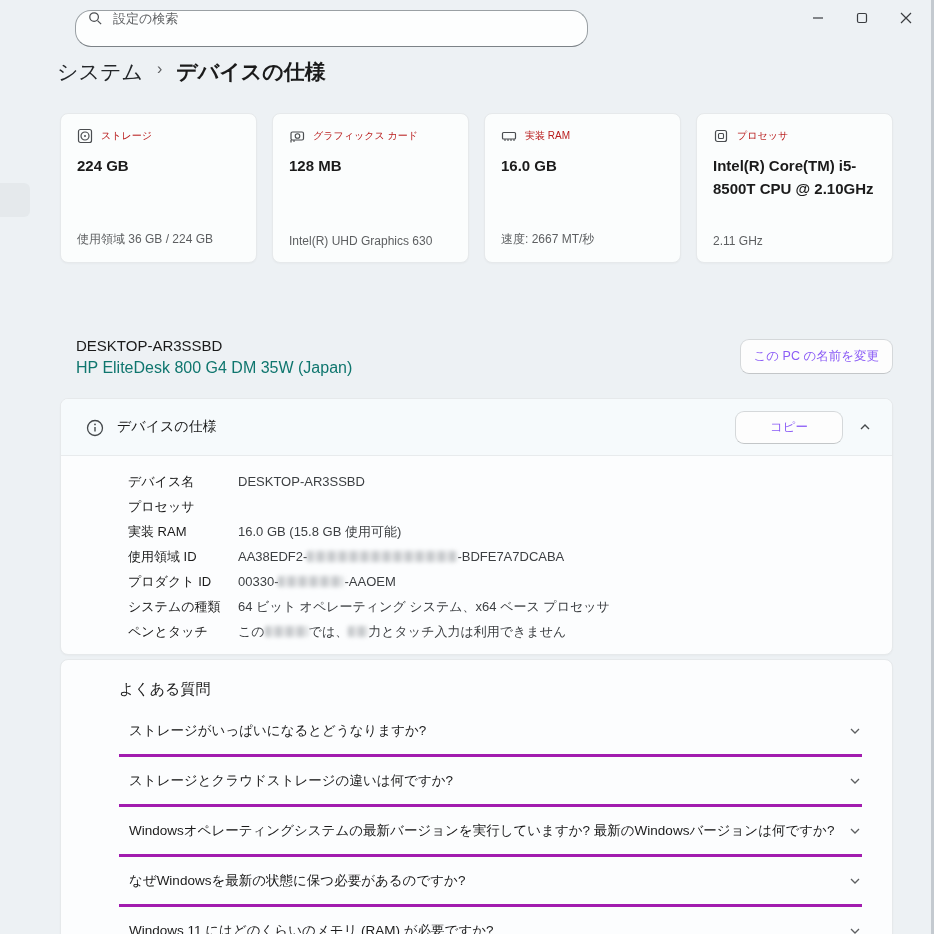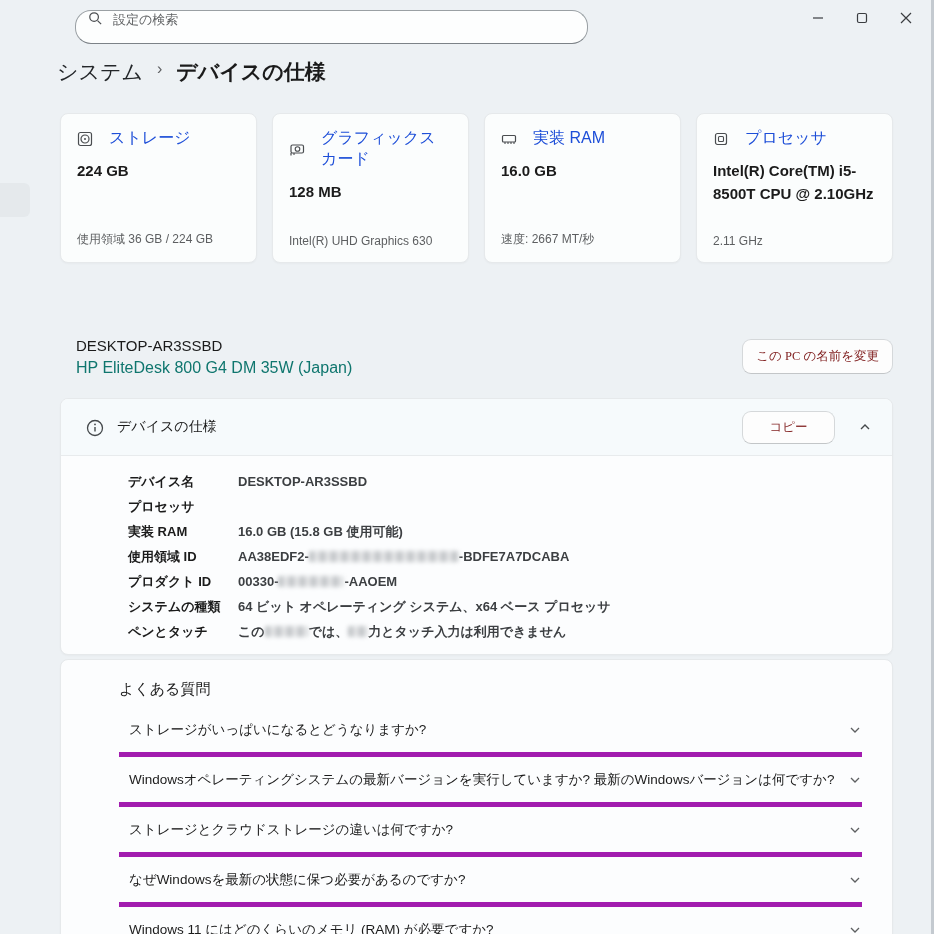--- a/index.html
+++ b/index.html
@@ -9,23 +9,23 @@
     font-family:"Liberation Sans","DejaVu Sans",sans-serif;
     background:#edf1f4;
     color:#1b1b1b;
     overflow:hidden;
   }
   
   .win-edge { position:absolute; right:0; top:0; width:3px; height:100%; background:rgba(120,130,140,.35); }
 
   
   .searchbox {
-    position:absolute; left:75px; top:10px; width:513px; height:16px;
+    position:absolute; left:75px; top:10px; width:513px; height:37px;
     background:#fdfefe; border:1px solid #9aa0a4; border-bottom-color:#7c8287;
-    border-radius:16px; display:flex; align-items:flex-end; padding:16px 12px; gap:9px;
+    border-radius:16px; display:flex; align-items:flex-start; padding:0 12px; gap:9px;
   }
   .searchbox input {
     border:none; outline:none; background:transparent; width:100%;
     font-size:13px; color:#1b1b1b; font-family:inherit;
   }
   .searchbox input::placeholder { color:#5d5f61; }
   .winctrls { position:absolute; right:6px; top:0; display:flex; }
   .winctrl { width:44px; height:36px; display:flex; align-items:center; justify-content:center; color:#3a3d40; cursor:default; }
 
   
@@ -34,72 +34,72 @@
   .crumb-sep { font-size:16px; color:#5d5f61; padding-top:2px; }
   .crumb-current { font-size:21px; font-weight:700; color:#1b1b1b; }
 
   
   .cards { position:absolute; left:60px; top:113px; display:flex; gap:15px; }
   .card {
     width:197px; height:150px; background:#fbfdfd;
     border:1px solid #e6e9eb; border-radius:8px; position:relative;
     padding:14px 16px; box-shadow:0 1px 2px rgba(0,0,0,.03);
   }
-  .card-head { display:flex; align-items:center; gap:16px; color:#1d4ed8; font-size:16px; }
+  .card-head { display:flex; align-items:center; gap:8px; color:#b91c1c; font-size:10px; }
   .card-value { margin-top:11px; font-size:15px; font-weight:700; line-height:1.5; color:#1b1b1b; }
   .card-foot { position:absolute; left:16px; bottom:14px; font-size:12px; color:#5d5f61; white-space:nowrap; }
   .icon16 { width:16px; height:16px; flex:0 0 16px; }
   .icon16 svg { display:block; }
 
   
   .notch { position:absolute; left:0; top:183px; width:30px; height:34px; background:#e5e9ec; border-radius:0 6px 6px 0; }
 
   
   .devblock { position:absolute; left:76px; top:337px; width:817px; }
   .dev-name { font-size:15px; font-weight:500; color:#1b1b1b; }
   .dev-model { margin-top:5px; font-size:16px; color:#0f766e; }
   .btn {
     background:#fdfdfd; border:1px solid #d5d8da; border-bottom-color:#c3c6c8;
-    border-radius:9px; font-size:12.5px; color:#7f1d1d; font-family:Liberation Serif, serif; cursor:default;
+    border-radius:9px; font-size:12.5px; color:#8b5cf6; font-family:Liberation Sans, sans-serif; cursor:default;
   }
   .rename-btn { position:absolute; right:0; top:2px; padding:8px 13px; }
 
   
   .specs-card {
     position:absolute; left:60px; top:398px; width:833px; height:257px;
     border:1px solid #e6e9eb; border-radius:8px; background:#fcfdfe; overflow:hidden;
     box-shadow:0 1px 2px rgba(0,0,0,.03);
   }
   .specs-header {
     height:57px; background:#f6fafc; border-bottom:1px solid #e8ebed;
     display:flex; align-items:center; padding:0 20px 0 25px; gap:15px;
   }
   .specs-title { font-size:14px; color:#1b1b1b; flex:1; }
-  .copy-btn { width:93px; height:33px; margin-right:8px; }
+  .copy-btn { width:108px; height:33px; margin-right:0; }
   .chev { width:14px; height:14px; color:#44484b; }
-  .specs-body { padding:13px 20px 0 67px;font-weight:bold; }
+  .specs-body { padding:13px 20px 0 67px; }
   .spec-row { display:flex; font-size:13px; line-height:25px; }
   .spec-label { width:110px; flex:0 0 110px; color:#1b1b1b; }
   .spec-value { color:#3c3f42; white-space:nowrap; }
   .redact {
     display:inline-block; height:11px; border-radius:2px; vertical-align:baseline;
     background:repeating-linear-gradient(90deg,#aeb2b5 0 5px,#d8dadc 5px 11px);
     filter:blur(2px); opacity:.75; transform:translateY(1px);
   }
 
   
   .faq-card {
     position:absolute; left:60px; top:659px; width:833px; height:290px;
     border:1px solid #e6e9eb; border-radius:8px 8px 0 0; background:#fcfdfe;
     padding:20px 30px 0 58px; box-shadow:0 1px 2px rgba(0,0,0,.03);
   }
   .faq-title { font-size:15px; color:#1b1b1b; margin-bottom:8px; }
   .faq-item {
     height:50px; display:flex; align-items:center; justify-content:space-between;
-    border-bottom:5px solid #a21caf; padding-left:10px; cursor:default;
+    border-bottom:3px solid #a21caf; padding-left:10px; cursor:default;
   }
   .faq-q { font-size:13.5px; color:#1b1b1b; }
   .faq-item .chev { color:#5d5f61; }
 </style>
 </head>
 <body>
 
 <div class="win-edge"></div>
 <div class="winctrls">
   <div class="winctrl">
@@ -266,36 +266,36 @@
 
   <div class="faq-item">
     <span class="faq-q">ストレージがいっぱいになるとどうなりますか?</span>
     <span class="chev">
       <svg width="14" height="14" viewBox="0 0 14 14">
           <path d="M3 5 L7 9 L11 5" fill="none" stroke="currentColor" stroke-width="1.3"></path>
         </svg>
     </span>
   </div>
   <div class="faq-item">
+    <span class="faq-q">ストレージとクラウドストレージの違いは何ですか?</span>
+    <span class="chev">
+      <svg width="14" height="14" viewBox="0 0 14 14">
+          <path d="M3 5 L7 9 L11 5" fill="none" stroke="currentColor" stroke-width="1.3"></path>
+        </svg>
+    </span>
+  </div>
+  <div class="faq-item">
     <span class="faq-q">Windowsオペレーティングシステムの最新バージョンを実行していますか? 最新のWindowsバージョンは何ですか?</span>
     <span class="chev">
       <svg width="14" height="14" viewBox="0 0 14 14">
           <path d="M3 5 L7 9 L11 5" fill="none" stroke="currentColor" stroke-width="1.3"></path>
         </svg>
     </span>
   </div>
   <div class="faq-item">
-    <span class="faq-q">ストレージとクラウドストレージの違いは何ですか?</span>
-    <span class="chev">
-      <svg width="14" height="14" viewBox="0 0 14 14">
-          <path d="M3 5 L7 9 L11 5" fill="none" stroke="currentColor" stroke-width="1.3"></path>
-        </svg>
-    </span>
-  </div>
-  <div class="faq-item">
     <span class="faq-q">なぜWindowsを最新の状態に保つ必要があるのですか?</span>
     <span class="chev">
       <svg width="14" height="14" viewBox="0 0 14 14">
           <path d="M3 5 L7 9 L11 5" fill="none" stroke="currentColor" stroke-width="1.3"></path>
         </svg>
     </span>
   </div>
   <div class="faq-item">
     <span class="faq-q">Windows 11 にはどのくらいのメモリ (RAM) が必要ですか?</span>
     <span class="chev">

